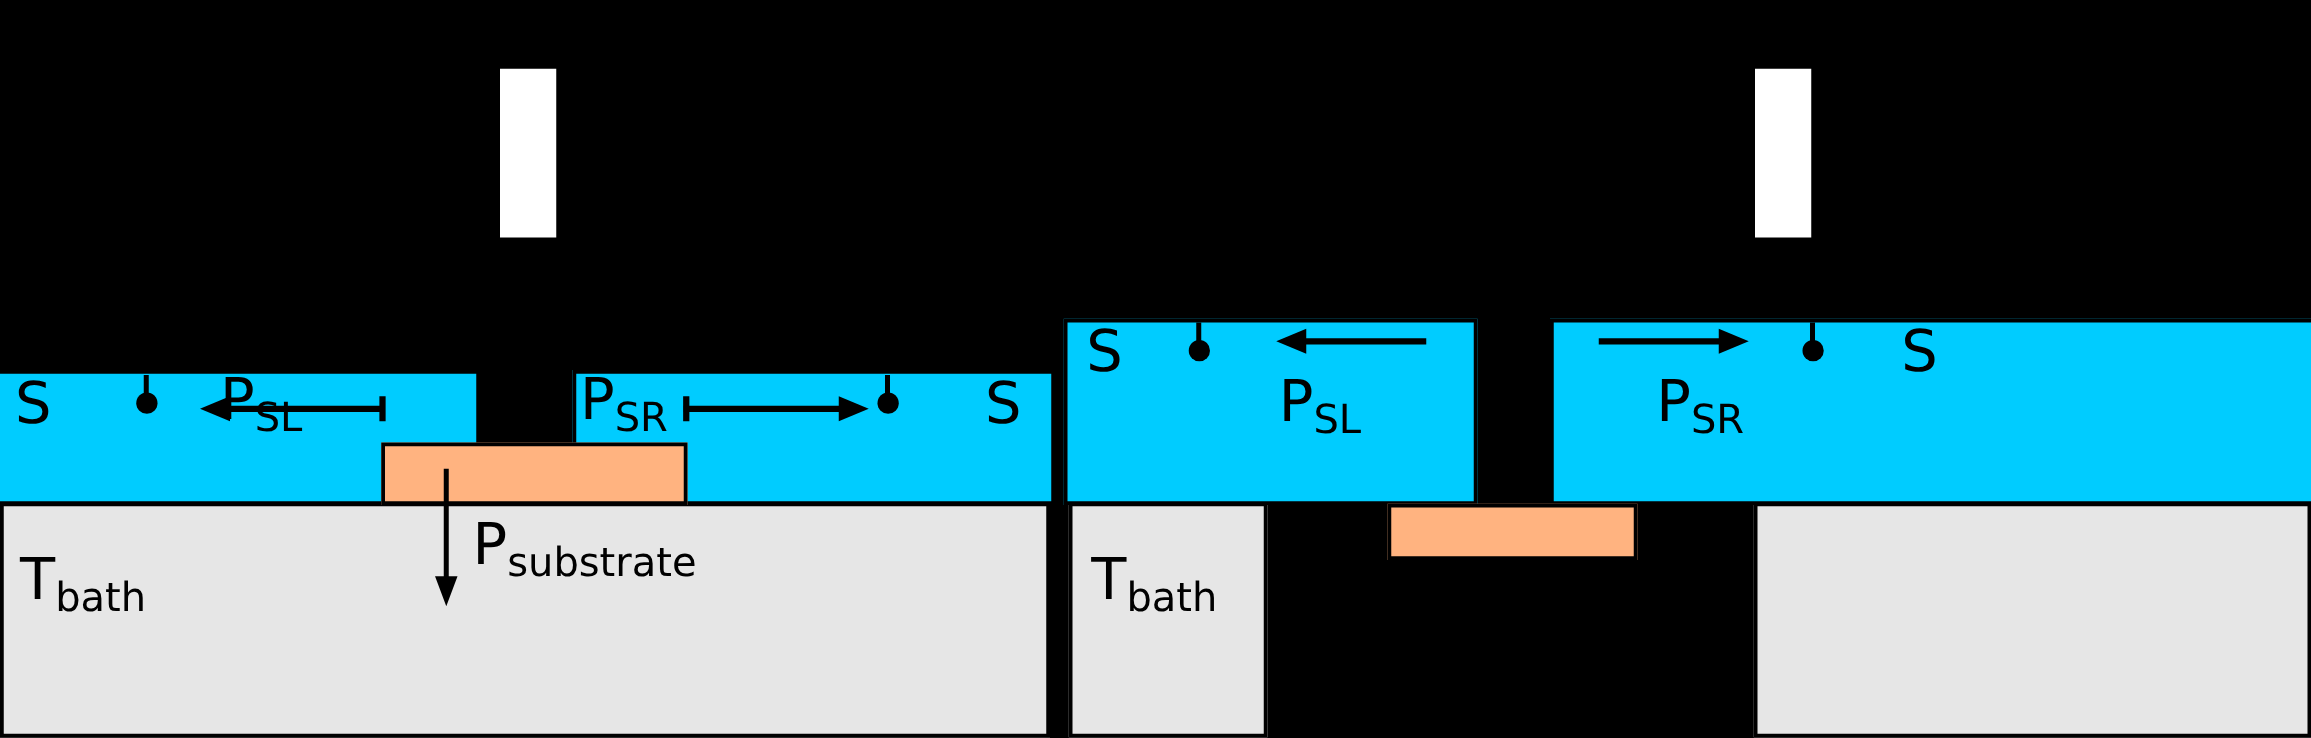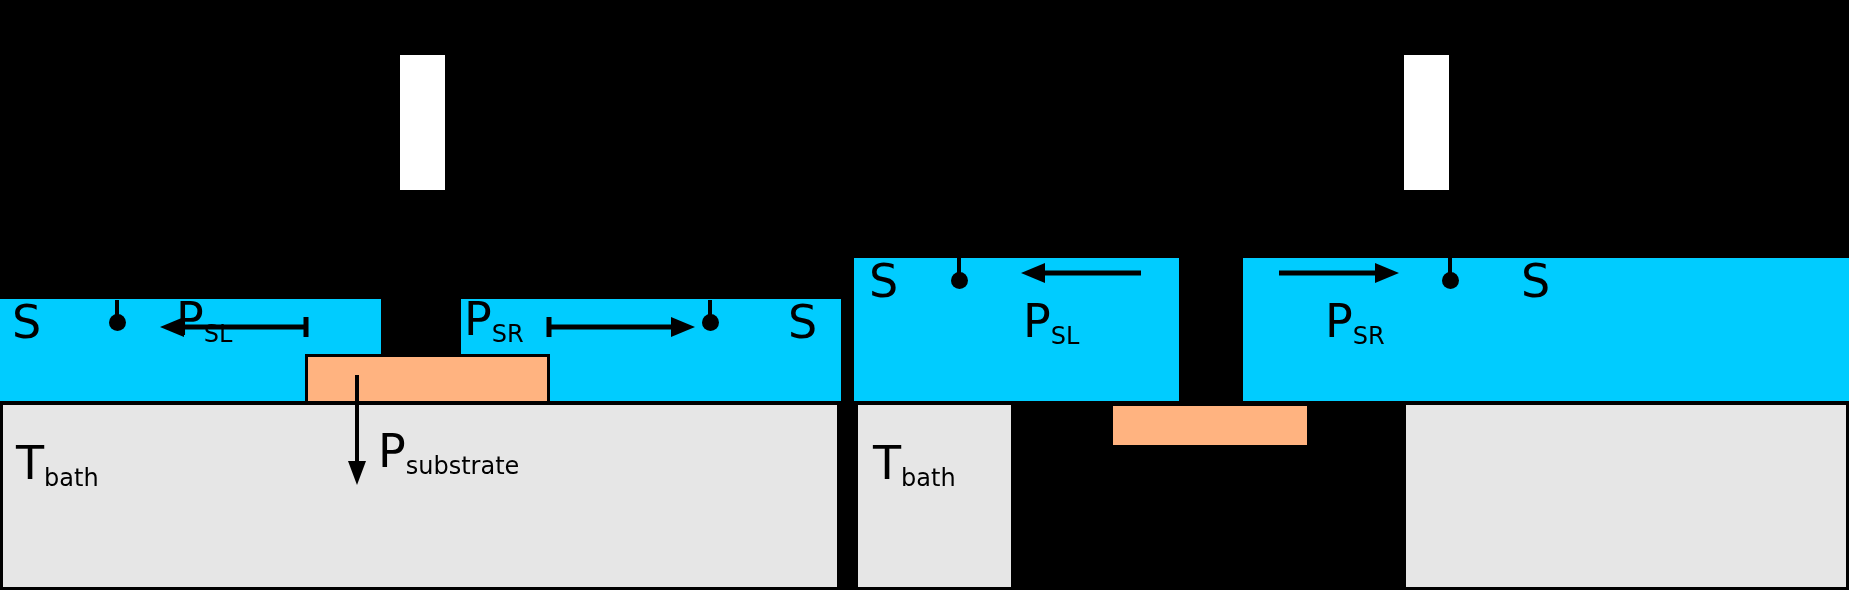--- a/index.html
+++ b/index.html
@@ -8,21 +8,21 @@
   .stage{position:relative;width:1849px;height:590px;background:#000;}
   .panel{position:absolute;top:0;height:590px;}
   .rect{position:absolute;box-sizing:border-box;}
   .cyan{background:#00CCFF;border:3px solid #000;}
   .gray{background:#E6E6E6;border:3px solid #000;}
   .orange{background:#FFB380;border:3px solid #000;}
   .white{background:#FFFFFF;border:0;}
   .lbl{position:absolute;color:#000;line-height:1;white-space:nowrap;
        font-family:"DejaVu Sans","Liberation Sans",sans-serif;}
   .lbl .base{font-size:46px;}
-  .lbl .sub{font-size:24px;vertical-align:-0.30em;}
+  .lbl .sub{font-size:32px;vertical-align:-0.30em;}
   .lbl-s{font-size:46px;color:#000;}
   .lbl-t .base{font-size:46px;}
   .contact{position:absolute;}
   .contact .stem{position:absolute;left:50%;top:0;width:4px;height:18px;
                  margin-left:-2px;background:#000;}
   .contact .dot{position:absolute;left:50%;top:14px;width:17px;height:17px;
                 margin-left:-8px;border-radius:50%;background:#000;}
   .arrow{position:absolute;}
   .arrow svg{position:absolute;display:block;overflow:visible;}
 </style>
@@ -79,21 +79,21 @@
       </svg>
     </div>
 
     <div class="arrow" style="left:343px;top:375px;width:28px;height:110px;">
       <svg width="28" height="110" viewBox="0 0 28 110">
         <line x1="14" y1="0" x2="14" y2="92" stroke="#000" stroke-width="4"></line>
         <polygon points="14,110 5,86 23,86" fill="#000"></polygon>
       </svg>
     </div>
 
-    <div class="lbl" style="left:378px;top:428px;">
+    <div class="lbl" style="left:378px;top:412px;">
       <span class="base">P</span><span class="sub">substrate</span>
     </div>
 
     <div class="lbl lbl-t" style="left:16px;top:440px;">
       <span class="base">T</span><span class="sub">bath</span>
     </div>
   </div>
 
   <div class="panel" style="left:855px;width:994px;">
 

